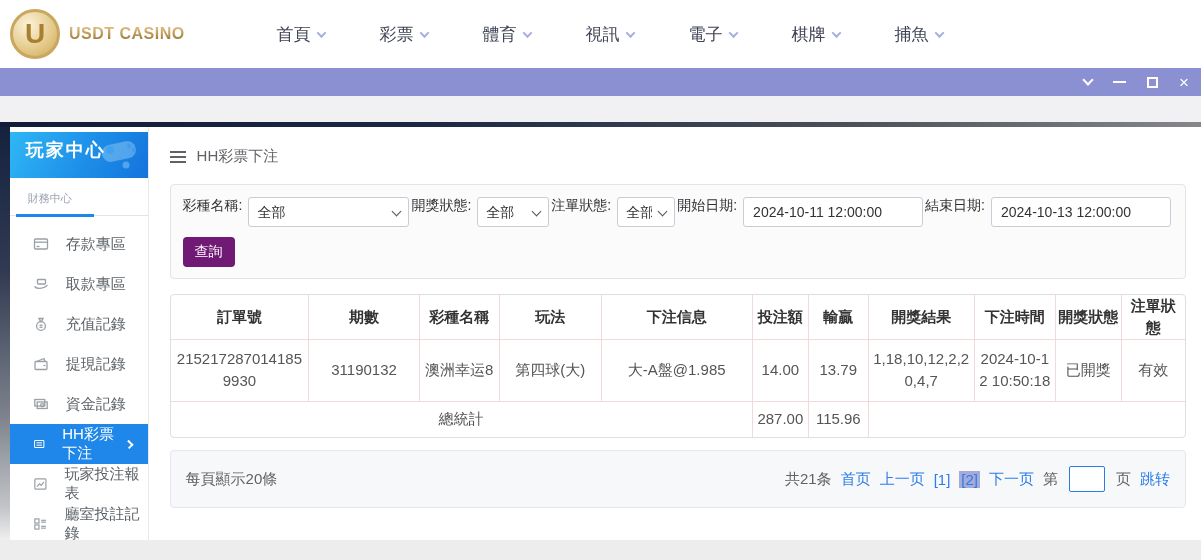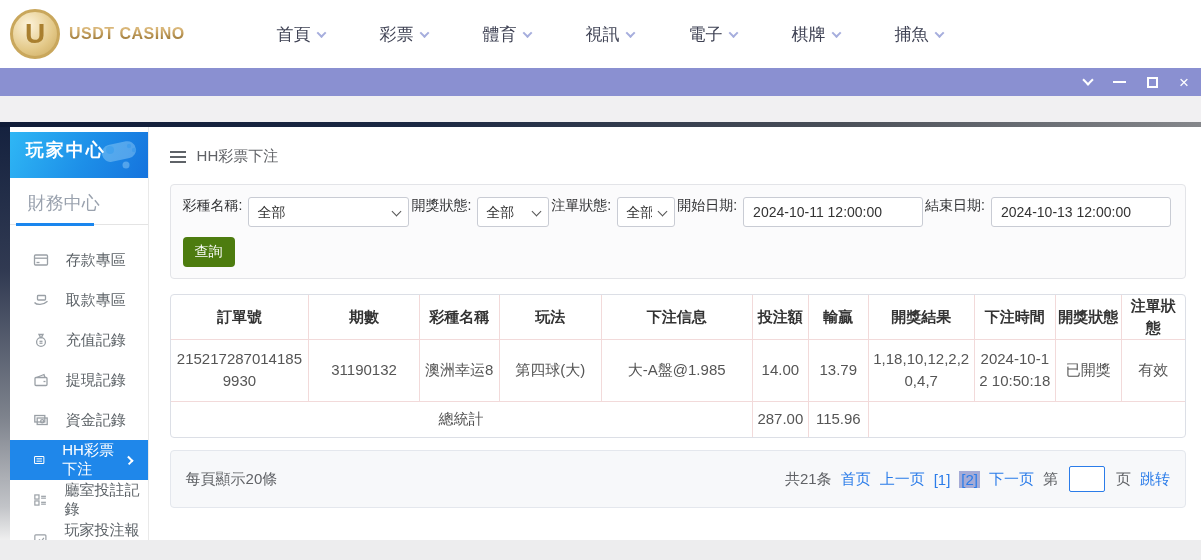--- a/index.html
+++ b/index.html
@@ -41,24 +41,24 @@
     background:linear-gradient(180deg,#15223f 0%,#313a52 35%,#7d828c 70%,#c2c4c8 92%,#efefef 100%); }
 
   
   .sidebar { width:197px; background:#fff; border-right:1px solid #e9e9e9; overflow:hidden; }
   .sb-header { margin-top:5px; height:46px; position:relative; overflow:hidden;
     background:linear-gradient(115deg,#2fb7f5 0%,#1d8fe8 55%,#1573dd 100%);
     color:#fff; padding:6px 0 0 16px; }
   .sb-title { font-size:18px; font-weight:bold; letter-spacing:2px; }
   .sb-subtitle { font-size:8px; letter-spacing:1.6px; margin-top:15px; opacity:.95; }
   .sb-deco { position:absolute; right:6px; top:5px; opacity:.35; }
-  .sb-section { padding:13px 0 9px 18px; font-size:18px; color:#9aa2ae; }
+  .sb-section { padding:13px 0 9px 18px; font-size:11px; color:#9aa2ae; }
   .sb-divider { height:1px; background:#e4e4e4; position:relative; }
   .sb-divider span { position:absolute; left:6px; top:-1px; width:78px; height:3px; background:#1a86ee; }
-  .sb-items { margin-top:15px; }
+  .sb-items { margin-top:8px; }
   .sb-item { height:40px; display:flex; align-items:center; padding-left:23px; cursor:pointer; }
   .sb-item .sb-label { margin-left:17px; font-size:15px; color:#5c6267; }
   .sb-item.active { background:#1f87ea; }
   .sb-item.active .sb-label { color:#fff; }
   .sb-item .icon-svg { stroke:#9aa0a6; }
   .sb-item.active .icon-svg { stroke:#fff; }
   .sb-arrow { margin-left:auto; margin-right:16px; width:7px; height:7px;
     border-right:2px solid #fff; border-bottom:2px solid #fff; transform:rotate(-45deg); }
 
   
@@ -76,21 +76,21 @@
   .sel { position:relative; display:inline-block; }
   .sel select { appearance:none; -webkit-appearance:none; height:30px; border:1px solid #c9ccd4;
     border-radius:3px; background:#fff; font-size:14px; color:#333; padding:0 22px 0 8px;
     font-family:inherit; }
   .sel::after { content:''; position:absolute; right:9px; top:11px; width:6px; height:6px;
     border-right:1.8px solid #555; border-bottom:1.8px solid #555; transform:rotate(45deg);
     pointer-events:none; }
   .sel.w1 select { width:161px; } .sel.w2 select { width:72px; } .sel.w3 select { width:58px; }
   .f-input { height:30px; width:180px; border:1px solid #c9ccd4; border-radius:3px;
     font-size:14px; color:#333; padding:0 9px; font-family:inherit; }
-  .btn-search { margin-top:10px; width:52px; height:30px; background:#4d7c0f; color:#fff;
+  .btn-search { margin-top:10px; width:52px; height:30px; background:#701a75; color:#fff;
     border:none; border-radius:4px; font-size:14px; cursor:pointer; font-family:inherit; }
 
   .table-panel { margin-top:15px; border:1px solid #dcdfe6; border-radius:4px; overflow:hidden; }
   table { width:100%; border-collapse:collapse; table-layout:fixed; font-size:15px; color:#555; }
   th, td { border-right:1px solid #f2dada; border-bottom:1px solid #f2dada;
     text-align:center; padding:2px 3px; word-break:break-all; line-height:1.45; }
   th:last-child, td:last-child { border-right:none; }
   tr.last td { border-bottom:none; }
   th { height:38px; color:#333; font-size:15px; font-weight:bold; padding:0 2px; }
   tr.data-row td { height:62px; }
@@ -222,35 +222,35 @@
         <svg class="icon-svg" width="16" height="16" viewBox="0 0 16 16" fill="none" stroke-width="1.3">
           <rect x="2" y="3.5" width="12" height="9" rx="1"></rect>
             <line x1="4.5" y1="6.5" x2="11.5" y2="6.5"></line>
             <line x1="4.5" y1="9.5" x2="11.5" y2="9.5"></line>
         </svg>
         <span class="sb-label">HH彩票下注</span>
         <span class="sb-arrow"></span>
       </div>
       <div class="sb-item">
         <svg class="icon-svg" width="16" height="16" viewBox="0 0 16 16" fill="none" stroke-width="1.3">
+          <rect x="2" y="2.5" width="12" height="11" rx="1"></rect>
+            <polyline points="4.3,10.8 7,7.8 9,9.4 11.8,5.8"></polyline>
+        </svg>
+        <span class="sb-label">玩家投注報表</span>
+      </div>
+      <div class="sb-item">
+        <svg class="icon-svg" width="16" height="16" viewBox="0 0 16 16" fill="none" stroke-width="1.3">
           <rect x="2" y="2.5" width="4.5" height="4.5"></rect>
             <rect x="2" y="9" width="4.5" height="4.5"></rect>
             <line x1="8.8" y1="4" x2="14" y2="4"></line>
             <line x1="8.8" y1="6" x2="14" y2="6"></line>
             <line x1="8.8" y1="10.5" x2="14" y2="10.5"></line>
             <line x1="8.8" y1="12.5" x2="14" y2="12.5"></line>
         </svg>
         <span class="sb-label">廳室投註記錄</span>
-      </div>
-      <div class="sb-item">
-        <svg class="icon-svg" width="16" height="16" viewBox="0 0 16 16" fill="none" stroke-width="1.3">
-          <rect x="2" y="2.5" width="12" height="11" rx="1"></rect>
-            <polyline points="4.3,10.8 7,7.8 9,9.4 11.8,5.8"></polyline>
-        </svg>
-        <span class="sb-label">玩家投注報表</span>
       </div>
     </div>
   </div>
 
   <div class="main">
     <div class="breadcrumb">
       <div class="hamburger"></div>
       <div class="bc-text">HH彩票下注</div>
     </div>
 

